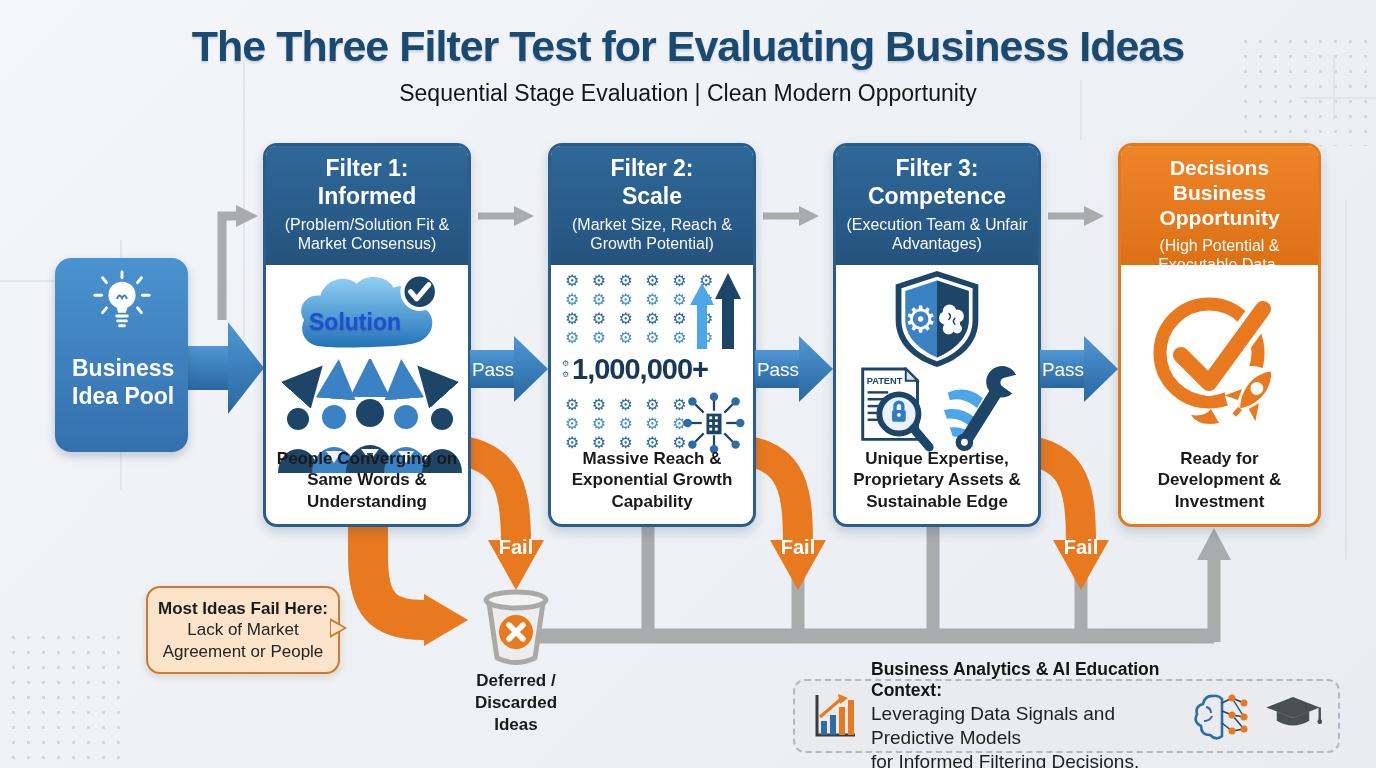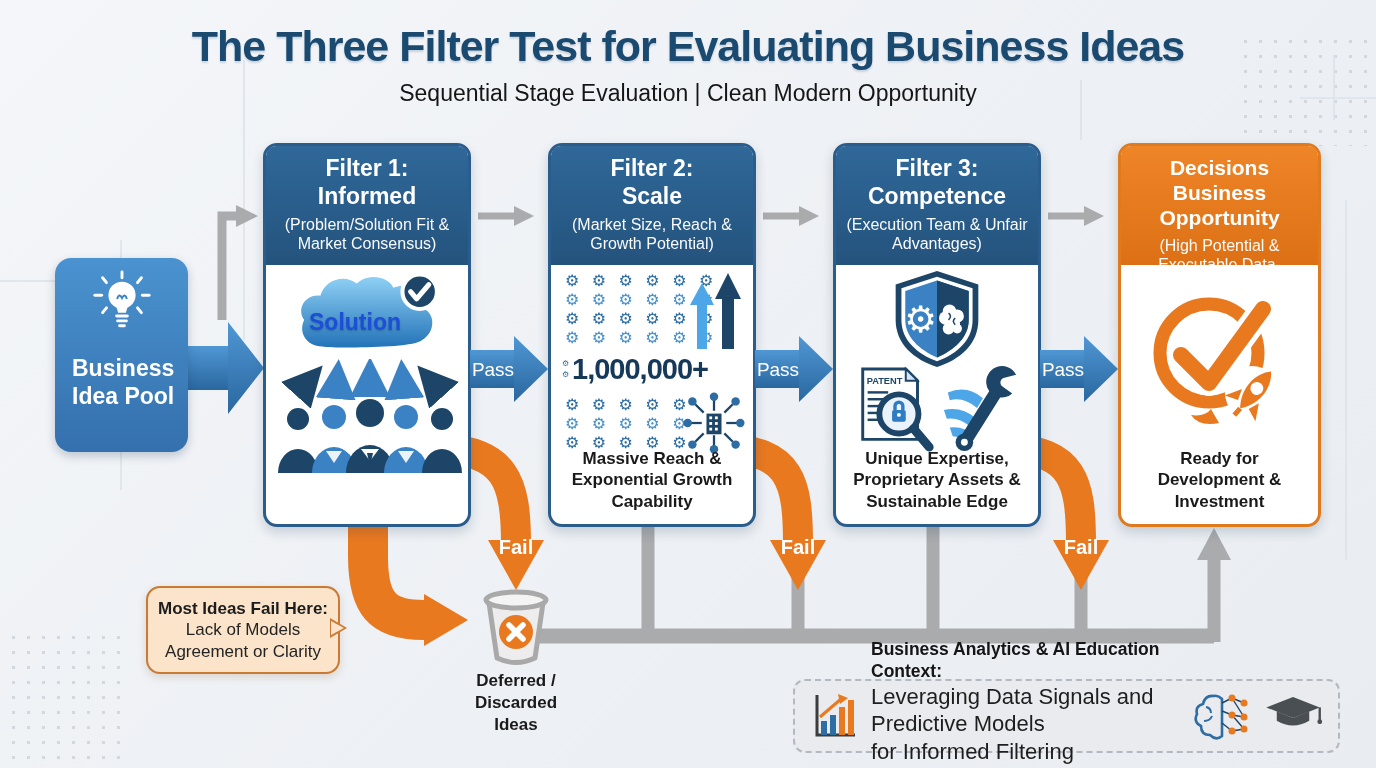--- a/index.html
+++ b/index.html
@@ -83,21 +83,21 @@
   .callout::before{content:'';position:absolute;right:-13px;top:33px;border:7px solid transparent;
     border-left:13px solid #fbe4ca;z-index:1;}
   .callout-title{font-weight:bold;font-size:17px;color:#1c1c1c;line-height:1.25;}
   .callout-body{font-size:17px;color:#242424;line-height:1.25;}
   
   .ctx{position:absolute;left:793px;top:679px;width:547px;height:74px;box-sizing:border-box;
     background:#e9ebee;border:2px dashed #b3b9c2;border-radius:12px;display:flex;
     align-items:center;padding:0 16px;gap:14px;z-index:5;}
   .ctx-text{flex:1;text-align:left;}
   .ctx-title{font-size:17.5px;font-weight:bold;color:#151515;line-height:1.25;}
-  .ctx-line{font-size:22px;color:#1e1e1e;line-height:1.25;}
+  .ctx-line{font-size:19px;color:#1e1e1e;line-height:1.25;}
 </style>
 </head>
 <body>
 
 <div class="canvas">
 
   <svg width="0" height="0" style="position:absolute">
     <defs>
       <linearGradient id="gb" x1="0" y1="0" x2="0" y2="1">
         <stop offset="0" stop-color="#4f97d4"></stop>
@@ -226,20 +226,21 @@
         <circle cx="96" cy="54" r="14" fill="#1d4568"></circle>
           <path d="M72,114 a24,28 0 0 1 48,0 z" fill="#1d4568"></path>
         <polygon points="87,90 105,90 96,102" fill="#fff"></polygon>
           <polygon points="93,94 99,94 96,108" fill="#1d4568"></polygon>
         <circle cx="132" cy="58" r="12" fill="#3a82c4"></circle>
           <path d="M110,114 a22,26 0 0 1 44,0 z" fill="#3a82c4"></path>
         <polygon points="124,92 140,92 132,104" fill="#fff" opacity=".9"></polygon>
         <circle cx="168" cy="60" r="11" fill="#1d4568"></circle>
           <path d="M148,114 a20,24 0 0 1 40,0 z" fill="#1d4568"></path>
       </svg>
+      <div class="caption">People Converging on Same Words &amp; Understanding</div>
     </div>
   </div>
 
   <div class="card" style="left:548px;">
     <div class="card-head">
       <div class="card-t">Filter 2:</div>
       <div class="card-t">Scale</div>
       <div class="card-s">(Market Size, Reach &amp; Growth Potential)</div>
     </div>
     <div class="card-body">
@@ -410,21 +411,21 @@
     <circle cx="38" cy="44" r="17" fill="#e8791f"></circle>
     <g stroke="#fff" stroke-width="5.5" stroke-linecap="round">
       <line x1="31" y1="37" x2="45" y2="51"></line>
         <line x1="45" y1="37" x2="31" y2="51"></line>
     </g>
   </svg>
   <div class="discard-label">Deferred / Discarded Ideas</div>
 
   <div class="callout">
     <div class="callout-title">Most Ideas Fail Here:</div>
-    <div class="callout-body">Lack of Models Agreement or Clarity</div>
+    <div class="callout-body">Lack of Market Agreement or People</div>
   </div>
 
   <div class="ctx">
     <svg width="46" height="50" viewBox="0 0 46 50">
       <path d="M6,4 V44 H44" stroke="#3c3c3c" stroke-width="3" fill="none"></path>
       <rect x="10" y="30" width="6" height="14" fill="#2e6da4"></rect>
       <rect x="19" y="24" width="6" height="20" fill="#2e6da4"></rect>
       <rect x="28" y="16" width="6" height="28" fill="#e8791f"></rect>
       <rect x="37" y="9" width="6" height="35" fill="#e8791f"></rect>
       <line x1="9" y1="26" x2="30" y2="8" stroke="#e8791f" stroke-width="3"></line>

